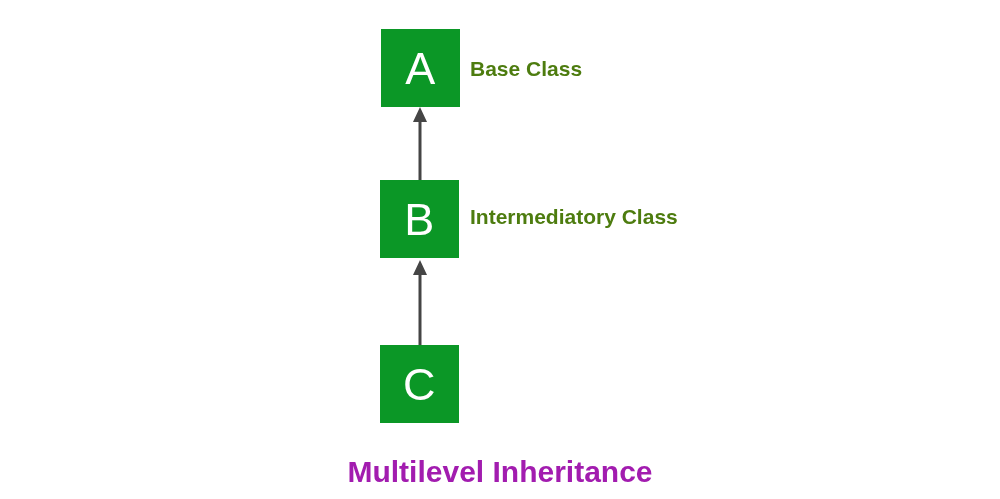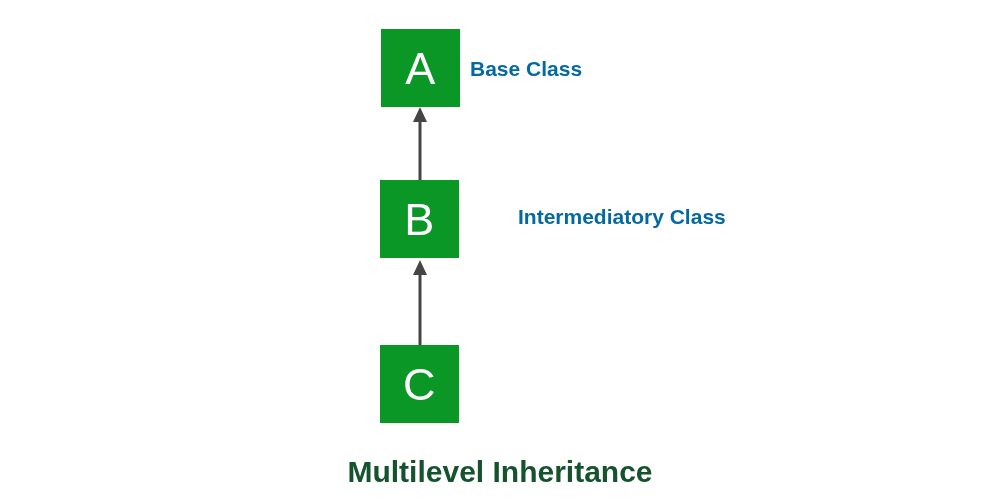--- a/index.html
+++ b/index.html
@@ -33,50 +33,50 @@
     color: #ffffff;
     font-family: "Liberation Sans", sans-serif;
     font-size: 45px;
     font-weight: 300;
     line-height: 1;
     letter-spacing: 0.5px;
     user-select: none;
   }
   .node-label {
     position: absolute;
-    color: #0369a1;
+    color: #4d7c0f;
     font-family: "Liberation Sans", sans-serif;
     font-size: 21px;
     font-weight: 700;
     line-height: 1;
     white-space: nowrap;
   }
   .arrow {
     position: absolute;
     width: 22px;
   }
   .arrow svg {
     display: block;
     overflow: visible;
   }
   #node-a  { left: 381px; top: 29px;  }
   #node-b  { left: 380px; top: 180px; }
   #node-c  { left: 380px; top: 345px; }
   #label-a { left: 470px; top: 58px;  }
-  #label-b { left: 470px; top: 206px; margin-left: 48px; }
+  #label-b { left: 470px; top: 206px; }
   #label-c { left: 470px; top: 368px; }
   #arrow-b-to-a { left: 409px; top: 107px; height: 73px; }
   #arrow-c-to-b { left: 409px; top: 260px; height: 85px; }
   #diagram-title {
     position: absolute;
     left: 0;
     top: 455px;
     width: 1000px;
     text-align: center;
-    color: #14532d;
+    color: #a21caf;
     font-family: "Liberation Sans", sans-serif;
     font-size: 30px;
     font-weight: 700;
     line-height: 1.1;
     white-space: nowrap;
   }
 </style>
 </head>
 <body>
 

